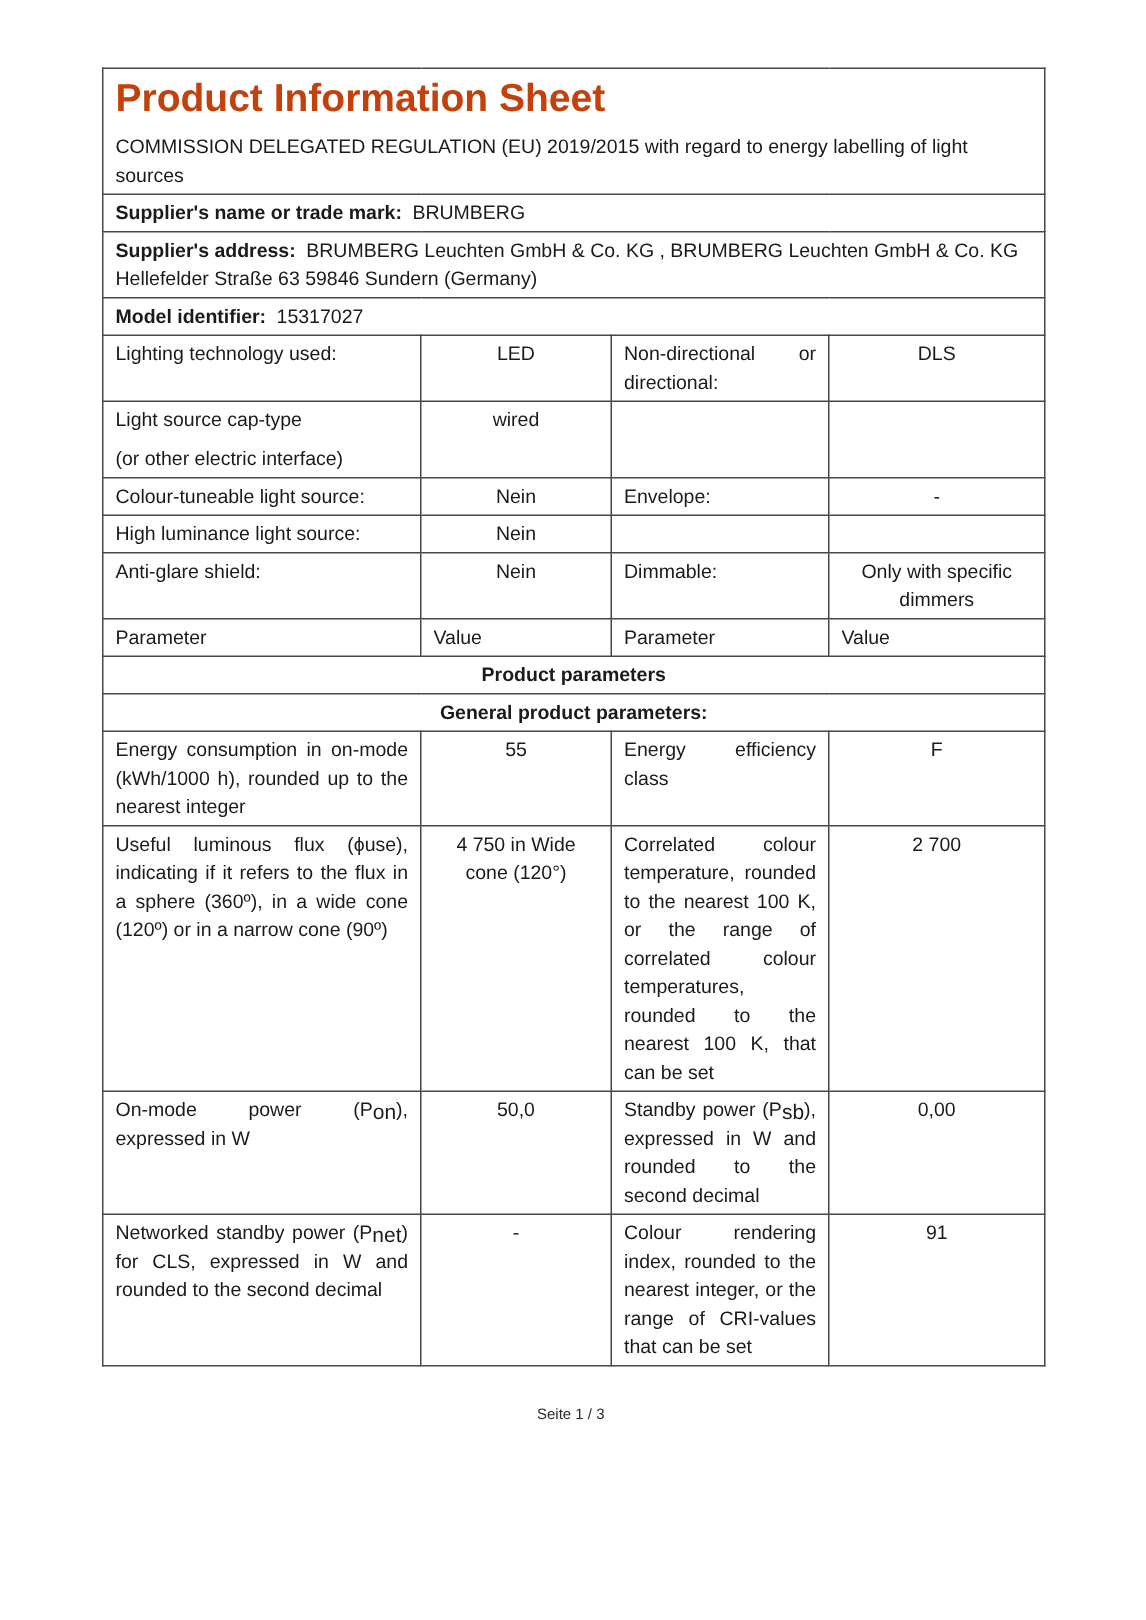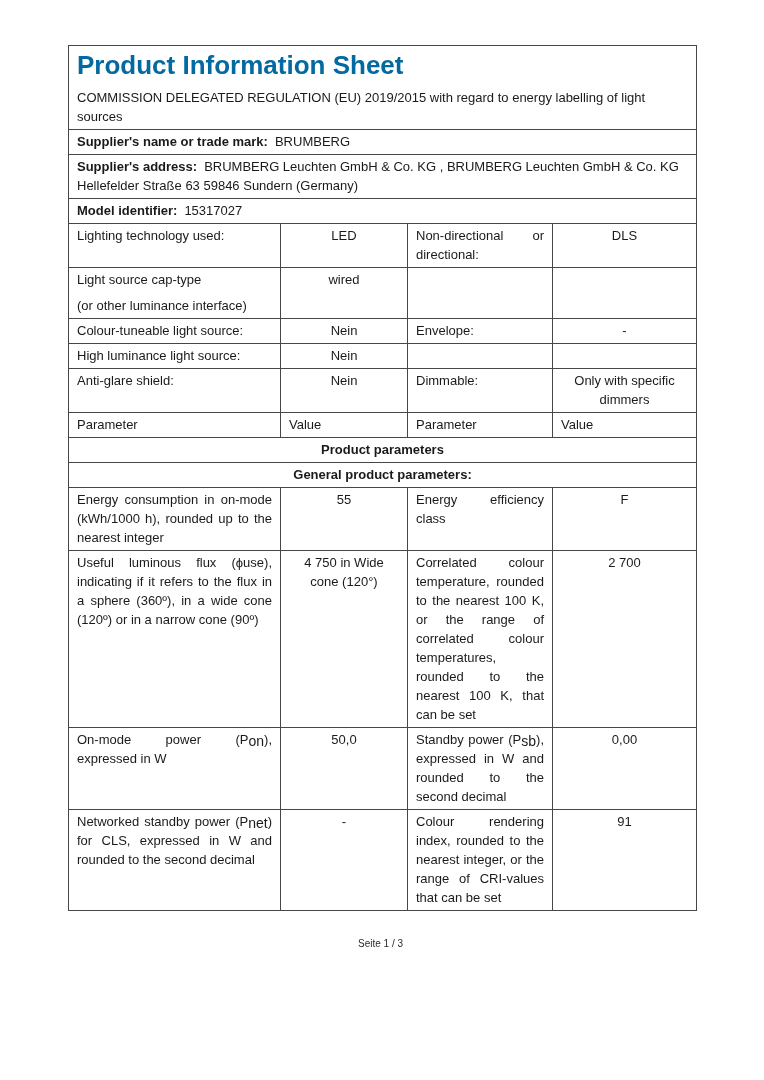--- a/index.html
+++ b/index.html
@@ -54,21 +54,21 @@
     <colgroup>
         <col class="c1">
         <col class="c2">
         <col class="c3">
         <col class="c4">
       </colgroup>
 
     <tbody>
         <tr>
       <td colspan="4" class="title-cell">
-        <h1 class="title" style="color: #0369a1;">Product Information Sheet</h1>
+        <h1 class="title" style="color: #c2410c;">Product Information Sheet</h1>
         <div class="subtitle">COMMISSION DELEGATED REGULATION (EU) 2019/2015 with regard to energy labelling of light sources</div>
       </td>
     </tr>
 
     <tr>
       <td colspan="4" class="info-cell lbl-val">
         <span class="b">Supplier's name or trade mark:</span><span class="val">BRUMBERG</span>
       </td>
     </tr>
 
@@ -87,21 +87,21 @@
 
     <tr>
       <td class="p">Lighting technology used:</td>
       <td class="v">LED</td>
       <td class="p">Non-directional or directional:</td>
       <td class="v">DLS</td>
     </tr>
     <tr>
       <td class="p">
         <div>Light source cap-type</div>
-        <div class="gap">(or other luminance interface)</div>
+        <div class="gap">(or other electric interface)</div>
       </td>
       <td class="v">wired</td>
       <td class="p"></td>
       <td class="v"></td>
     </tr>
     <tr>
       <td class="p">Colour-tuneable light source:</td>
       <td class="v">Nein</td>
       <td class="p">Envelope:</td>
       <td class="v">-</td>

